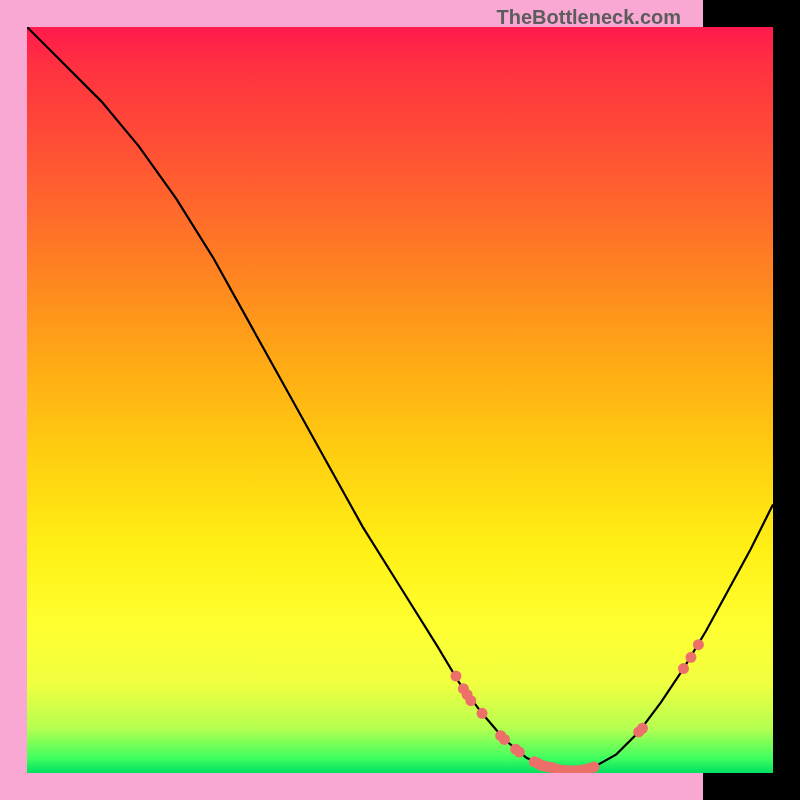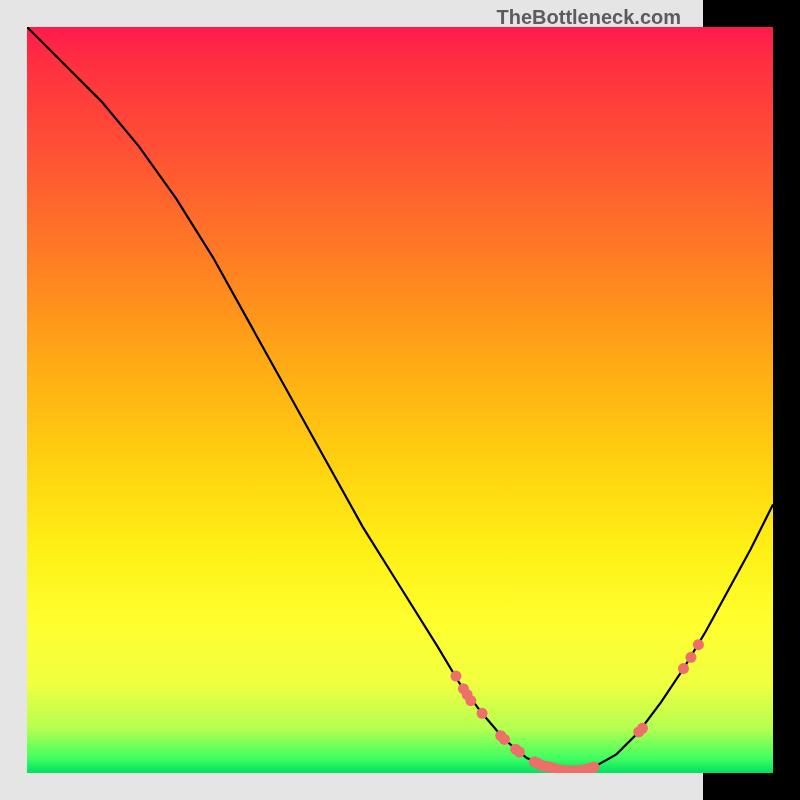--- a/index.html
+++ b/index.html
@@ -8,21 +8,21 @@
   background: #000;
   width: 800px;
   height: 800px;
   overflow: hidden;
   font-family: Arial, sans-serif;
 }
 .container {
   position: relative;
   width: 703px;
   height: 800px;
-  background: #e5e5e5;
+  background: #f9a8d4;
 }
 .attribution {
   position: absolute;
   top: 6px;
   right: 22px;
   color: #5c5c5c;
   font-size: 20px;
   font-weight: bold;
   z-index: 10;
 }

